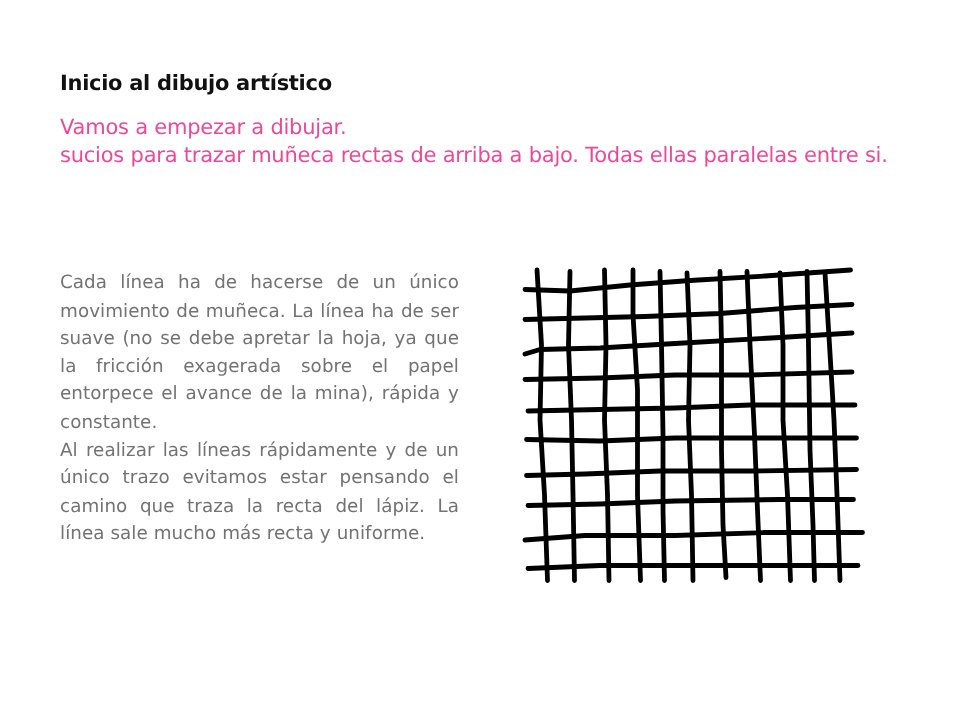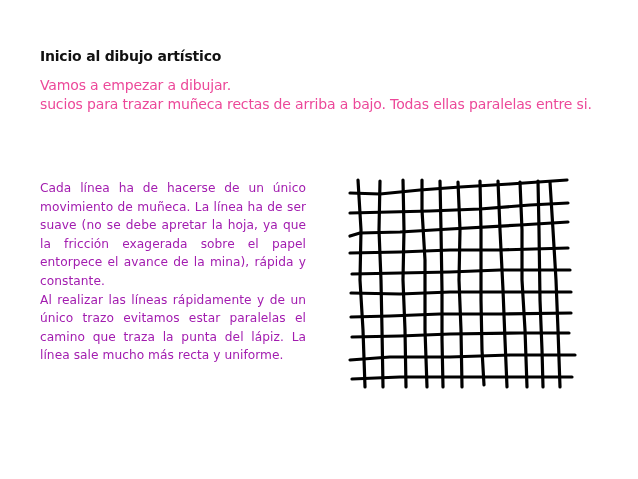--- a/index.html
+++ b/index.html
@@ -5,38 +5,38 @@
   html, body { margin: 0; padding: 0; background: #ffffff; }
   body { width: 638px; height: 479px; position: relative; overflow: hidden;
          font-family: "DejaVu Sans", sans-serif; color: #1a1a1a; }
   .slide { position: absolute; left: 0; top: 0; width: 638px; height: 370px; background: #ffffff; }
   .title { position: absolute; left: 40px; top: 48px; font-size: 14px; font-weight: bold;
            color: #111; letter-spacing: -0.2px; white-space: nowrap; }
   .intro { position: absolute; left: 40px; top: 76px; width: 570px; font-size: 14px;
            line-height: 18.5px; color: #ec4899; letter-spacing: -0.15px; }
   .intro div { white-space: nowrap; }
   .body-text { position: absolute; left: 40px; top: 179px; width: 266px; font-size: 12.2px;
-               line-height: 18.6px; color: #a21caf; text-align: justify; letter-spacing: 0.05px; }
+               line-height: 18.6px; color: #737373; text-align: justify; letter-spacing: 0.05px; }
   .body-text p { margin: 0; }
   .grid-drawing { position: absolute; left: 0; top: 0; width: 638px; height: 479px; pointer-events: none; }
 </style>
 </head>
 <body>
 
 <div class="slide">
   <div class="title">Inicio al dibujo artístico</div>
 
   <div class="intro">
     <div>Vamos a empezar a dibujar.</div>
     <div>sucios para trazar muñeca rectas de arriba a bajo. Todas ellas paralelas entre si.</div>
   </div>
 
   <div class="body-text">
     <p>Cada línea ha de hacerse de un único movimiento de muñeca. La línea ha de ser suave (no se debe apretar la hoja, ya que la fricción exagerada sobre el papel entorpece el avance de la mina), rápida y constante.</p>
-    <p>Al realizar las líneas rápidamente y de un único trazo evitamos estar paralelas el camino que traza la punta del lápiz. La línea sale mucho más recta y uniforme.</p>
+    <p>Al realizar las líneas rápidamente y de un único trazo evitamos estar pensando el camino que traza la recta del lápiz. La línea sale mucho más recta y uniforme.</p>
   </div>
 
   <svg class="grid-drawing" id="grid-drawing" xmlns="http://www.w3.org/2000/svg" viewBox="0 0 638 479">
       <polyline points="358,180 361,230 360,280 363,330 365,387" fill="none" stroke="#000000" stroke-width="3.2" stroke-linecap="round" stroke-linejoin="round"></polyline>
       <polyline points="380,181 379,230 381,280 382,330 383,387" fill="none" stroke="#000000" stroke-width="3.2" stroke-linecap="round" stroke-linejoin="round"></polyline>
       <polyline points="403,180 404,230 403,280 405,330 406,387" fill="none" stroke="#000000" stroke-width="3.2" stroke-linecap="round" stroke-linejoin="round"></polyline>
       <polyline points="422,180 422,210 425,260 425,330 427,387" fill="none" stroke="#000000" stroke-width="3.2" stroke-linecap="round" stroke-linejoin="round"></polyline>
       <polyline points="440,181 441,230 442,290 442,340 443,387" fill="none" stroke="#000000" stroke-width="3.2" stroke-linecap="round" stroke-linejoin="round"></polyline>
       <polyline points="458,182 460,230 459,280 461,330 462,387" fill="none" stroke="#000000" stroke-width="3.2" stroke-linecap="round" stroke-linejoin="round"></polyline>
       <polyline points="480,181 481,230 481,300 482,350 484,385" fill="none" stroke="#000000" stroke-width="3.2" stroke-linecap="round" stroke-linejoin="round"></polyline>

